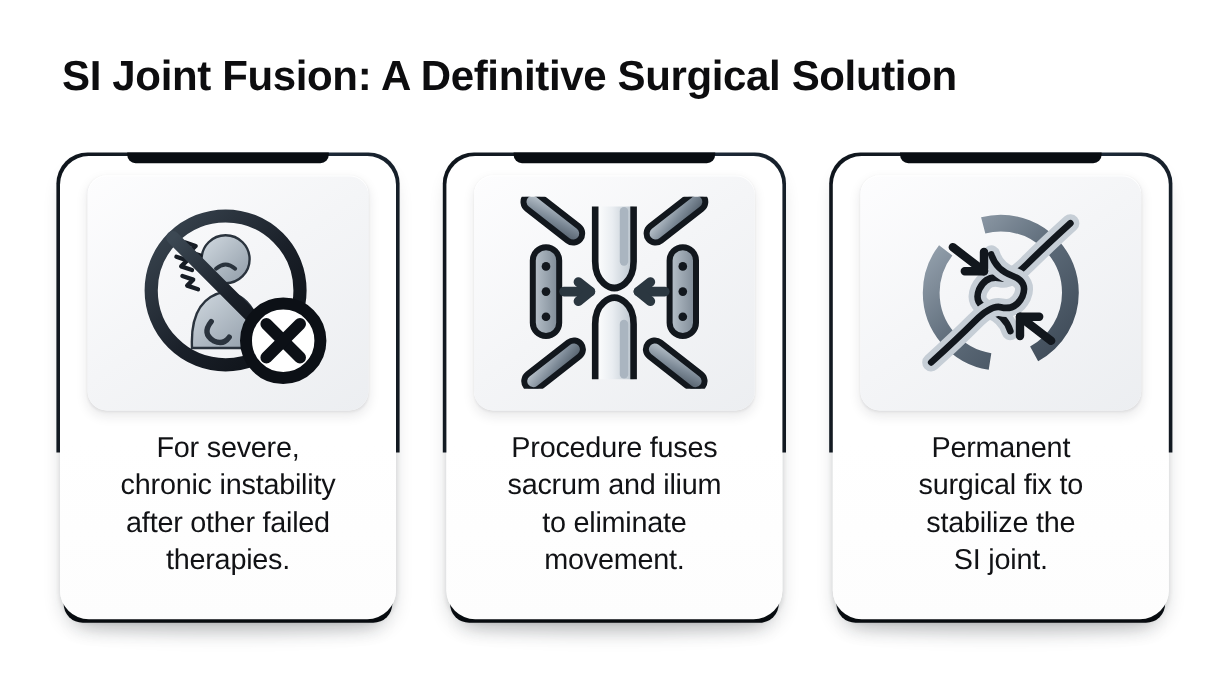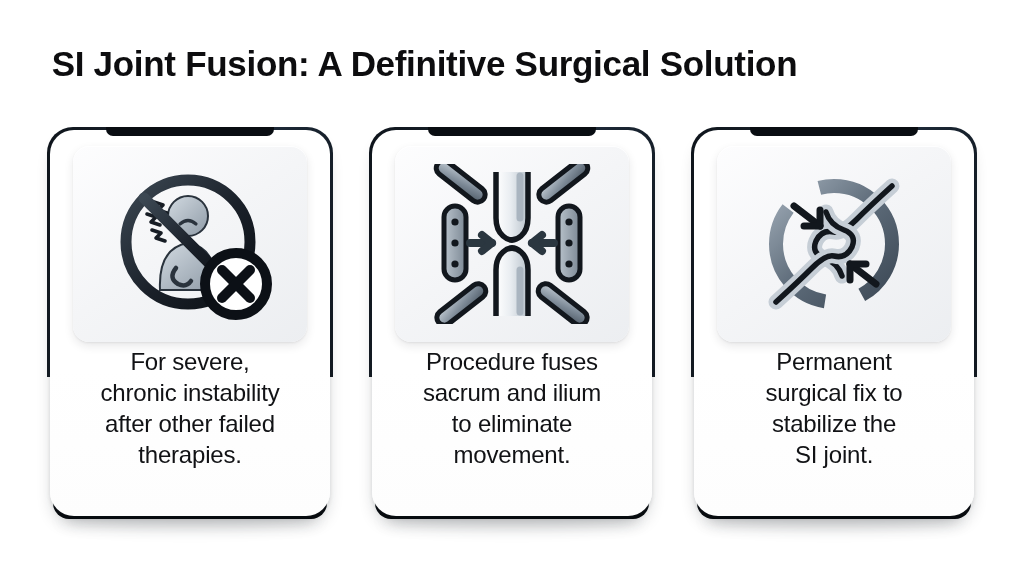--- a/index.html
+++ b/index.html
@@ -140,21 +140,21 @@
                 inset 0 1px 0 rgba(255,255,255,0.9);
     display: flex;
     align-items: center;
     justify-content: center;
     flex: 0 0 auto;
   }
   .icon-tile svg { display: block; }
 
   
   .caption {
-    margin-top: 4px;
+    margin-top: 16px;
     width: 252px;
     text-align: center;
     font-size: 24px;
     line-height: 31px;
     color: #111215;
     font-weight: 400;
     white-space: pre-line;
     letter-spacing: -0.2px;
   }
 

